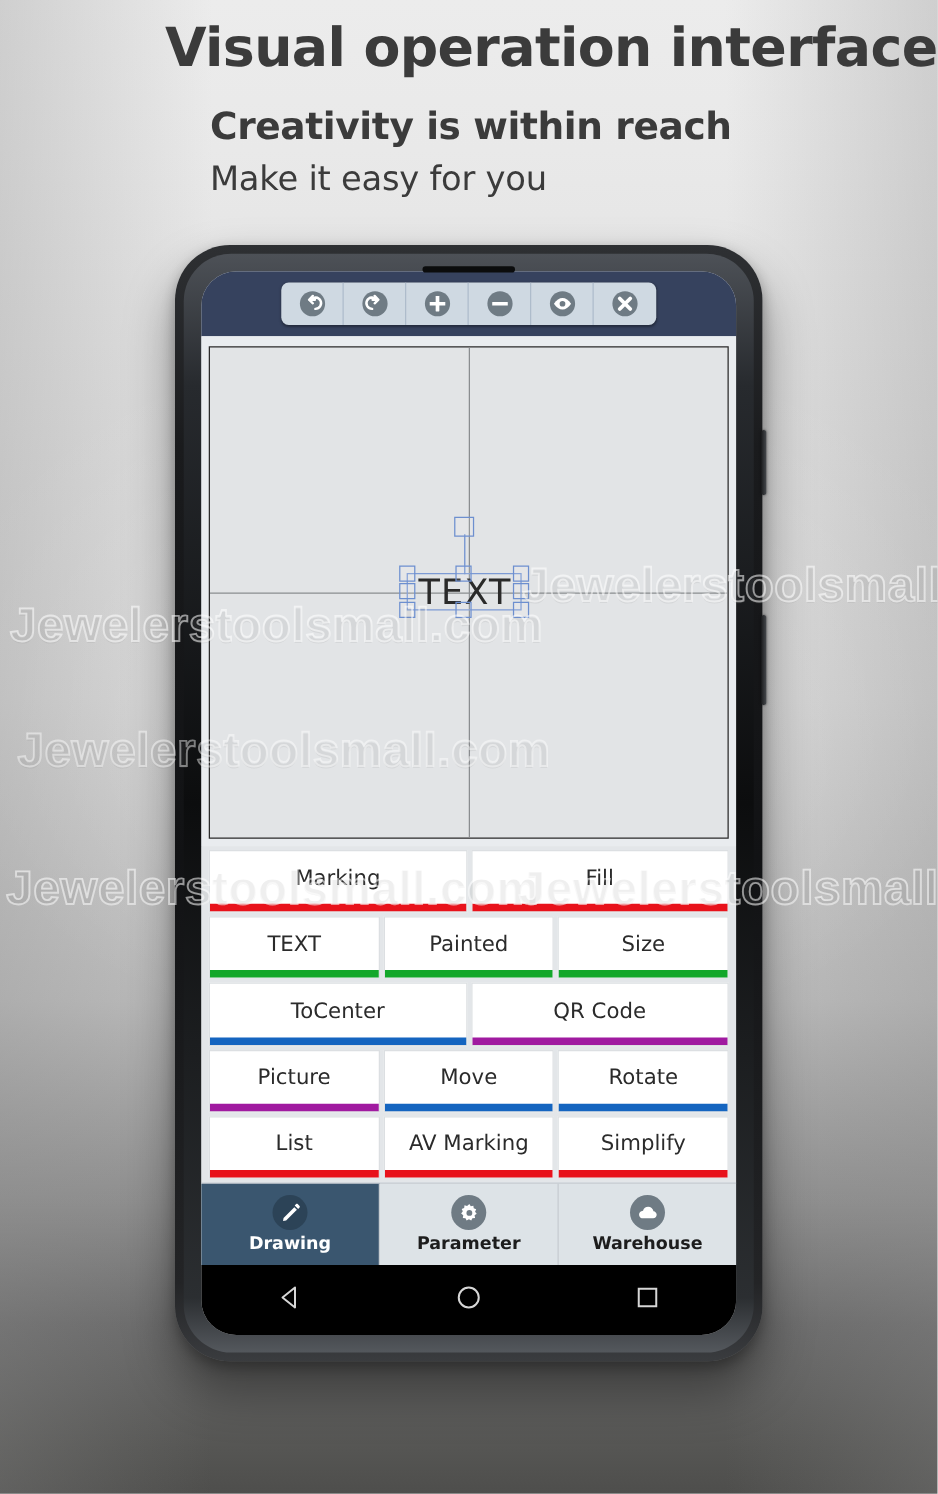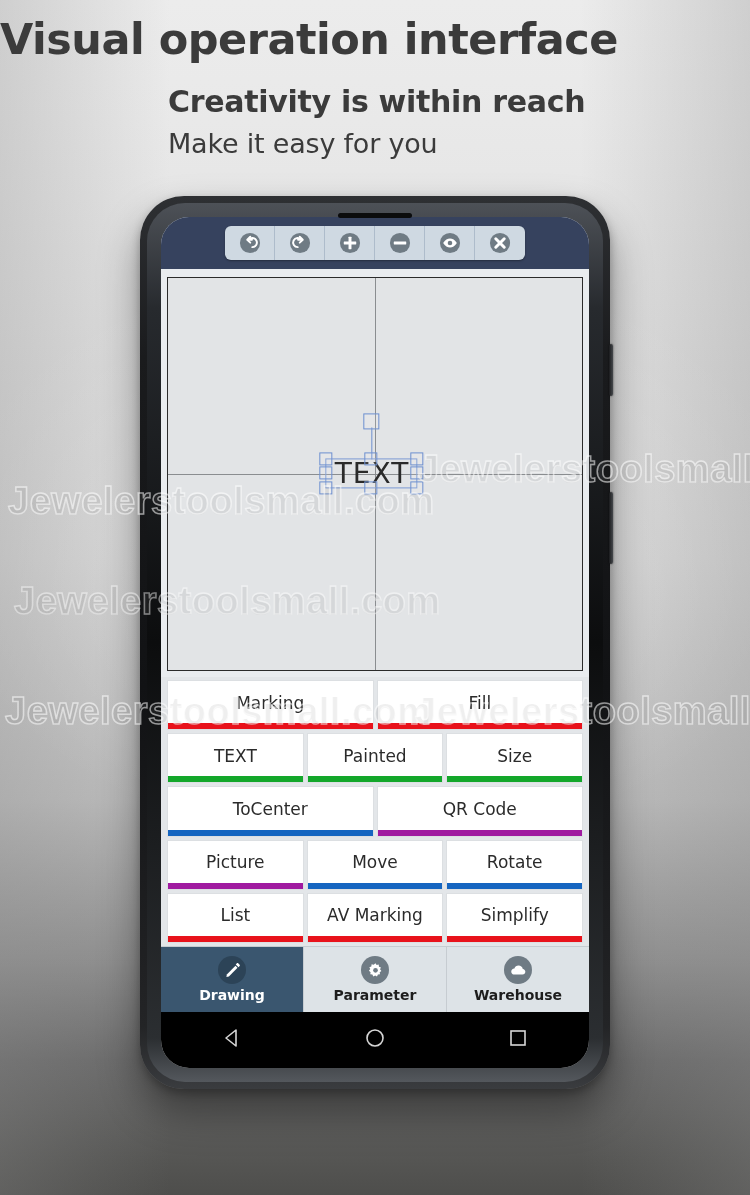--- a/index.html
+++ b/index.html
@@ -25,21 +25,21 @@
     position:absolute; inset:0;
     background:
       linear-gradient(to right, rgba(140,140,140,0.30) 0px, rgba(255,255,255,0) 170px,
                                 rgba(255,255,255,0) 580px, rgba(140,140,140,0.30) 750px);
     pointer-events:none;
   }
 
   
   #headings { position:absolute; left:0; top:0; width:750px; }
   #title {
-    text-align:left;
+    text-align:right;
     font-size:43px; font-weight:bold; letter-spacing:-0.5px;
     color:#3b3b3b; margin-top:14px;
     font-family:"DejaVu Sans", sans-serif;
   }
   #sub1 {
     margin-left:168px; margin-top:20px;
     font-size:30px; font-weight:bold; color:#3b3b3b;
     font-family:"DejaVu Sans", sans-serif; letter-spacing:-0.3px;
   }
   #sub2 {

